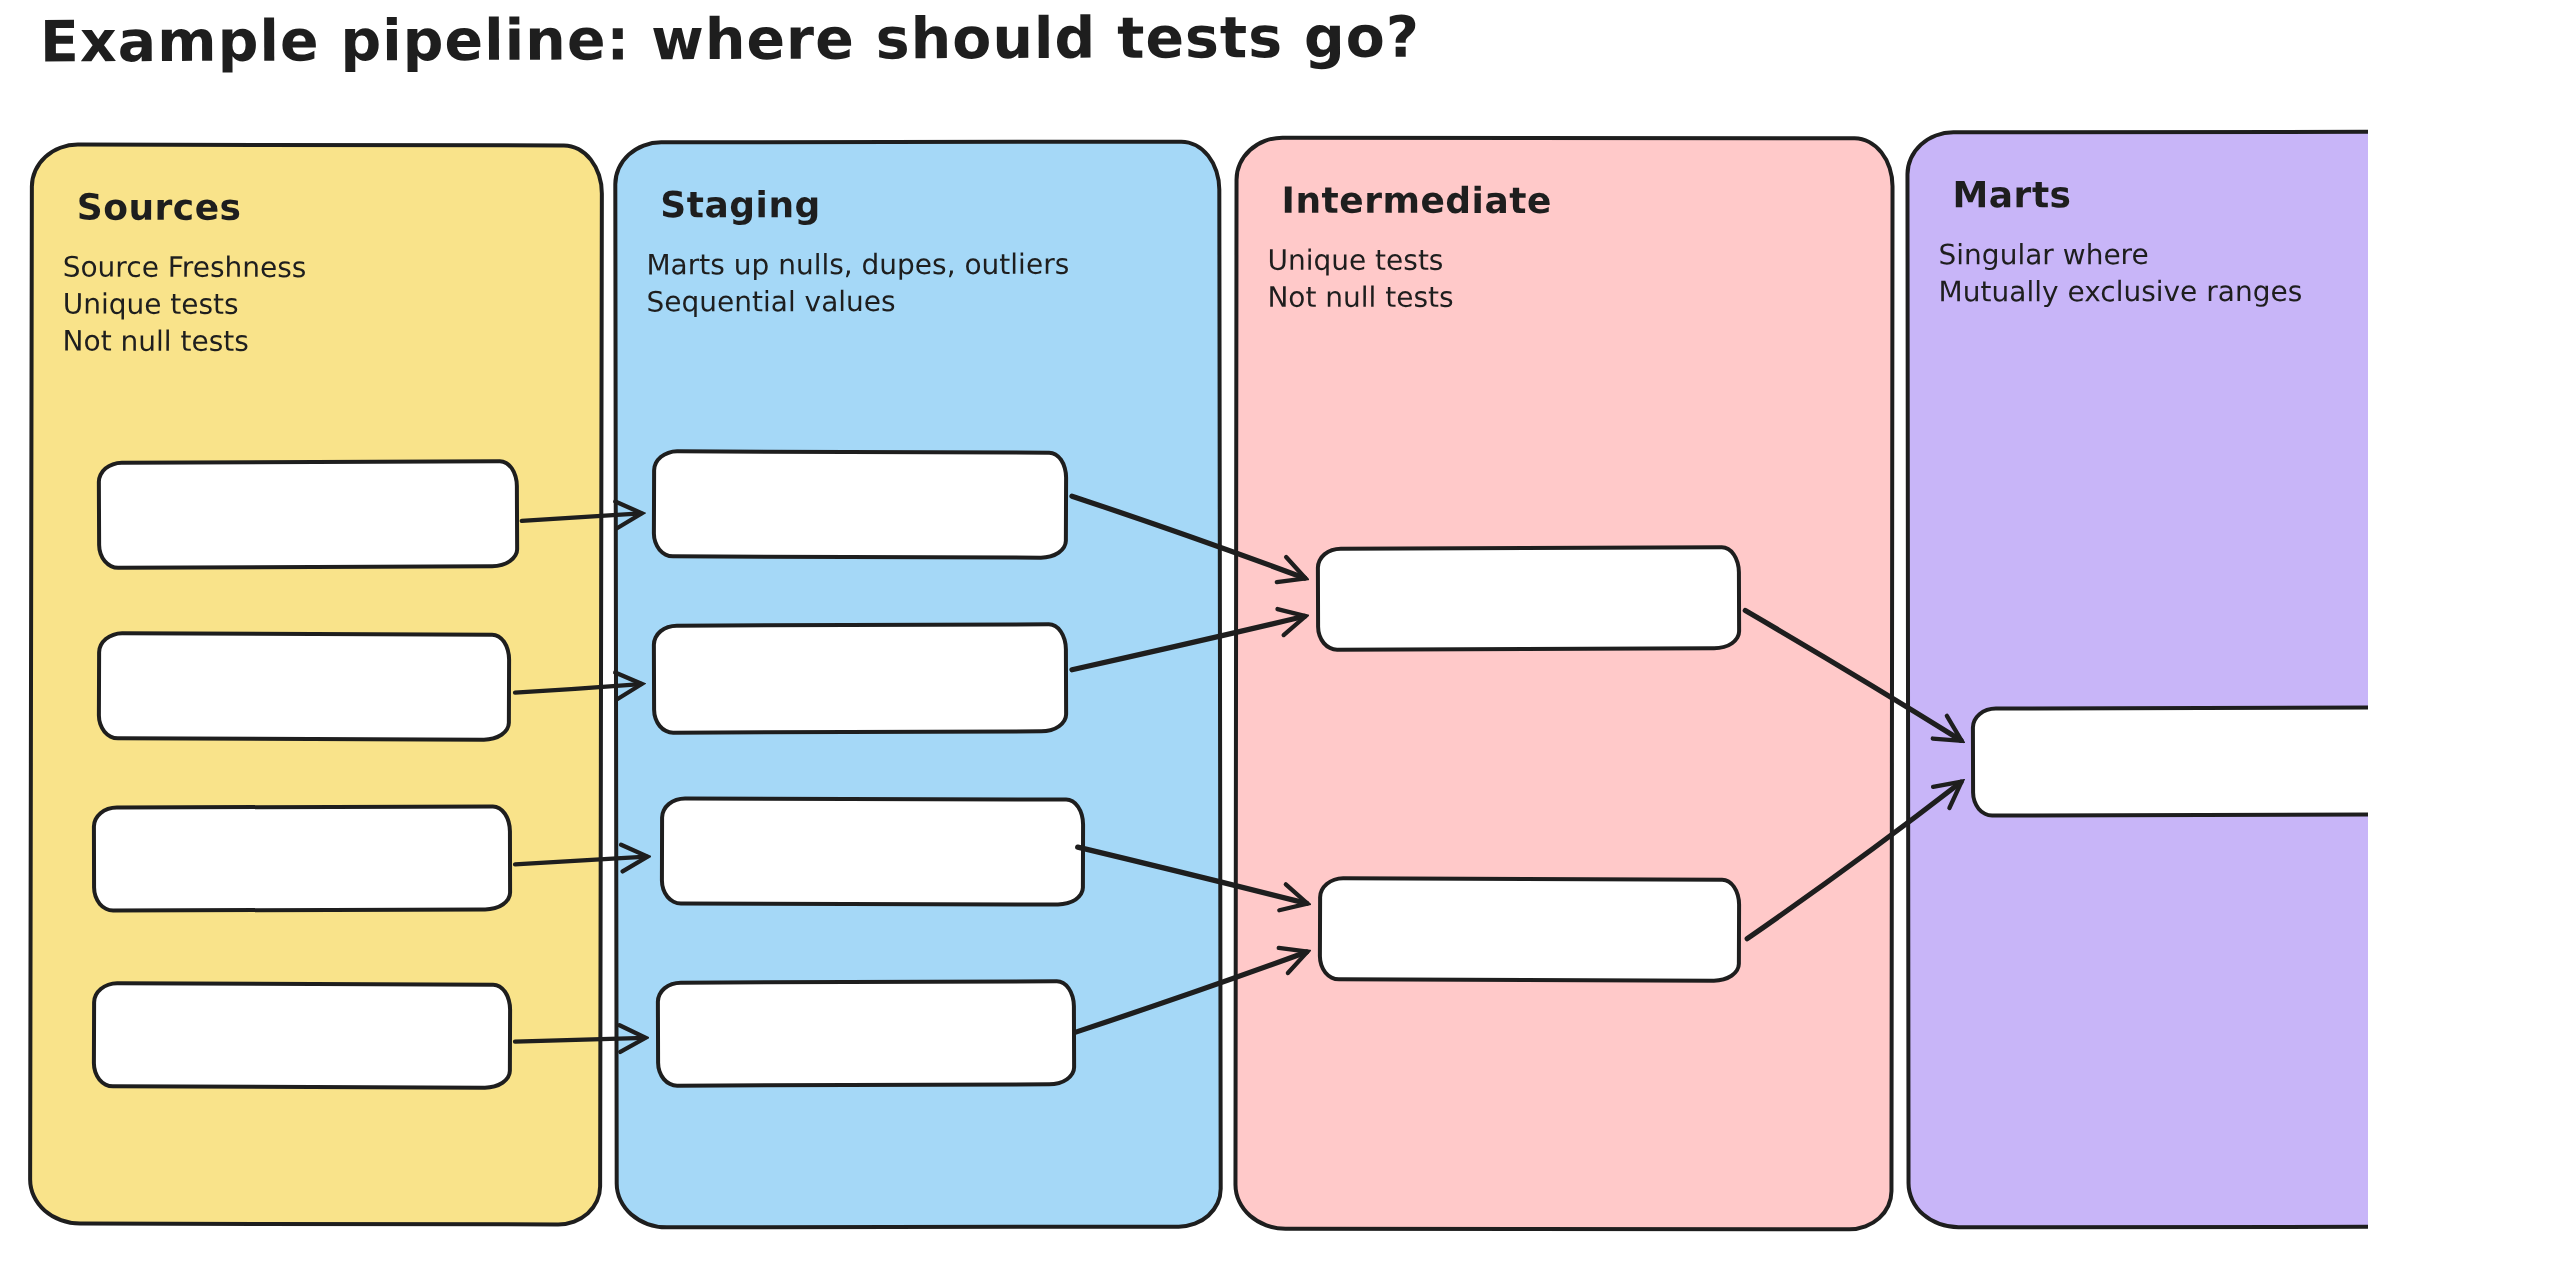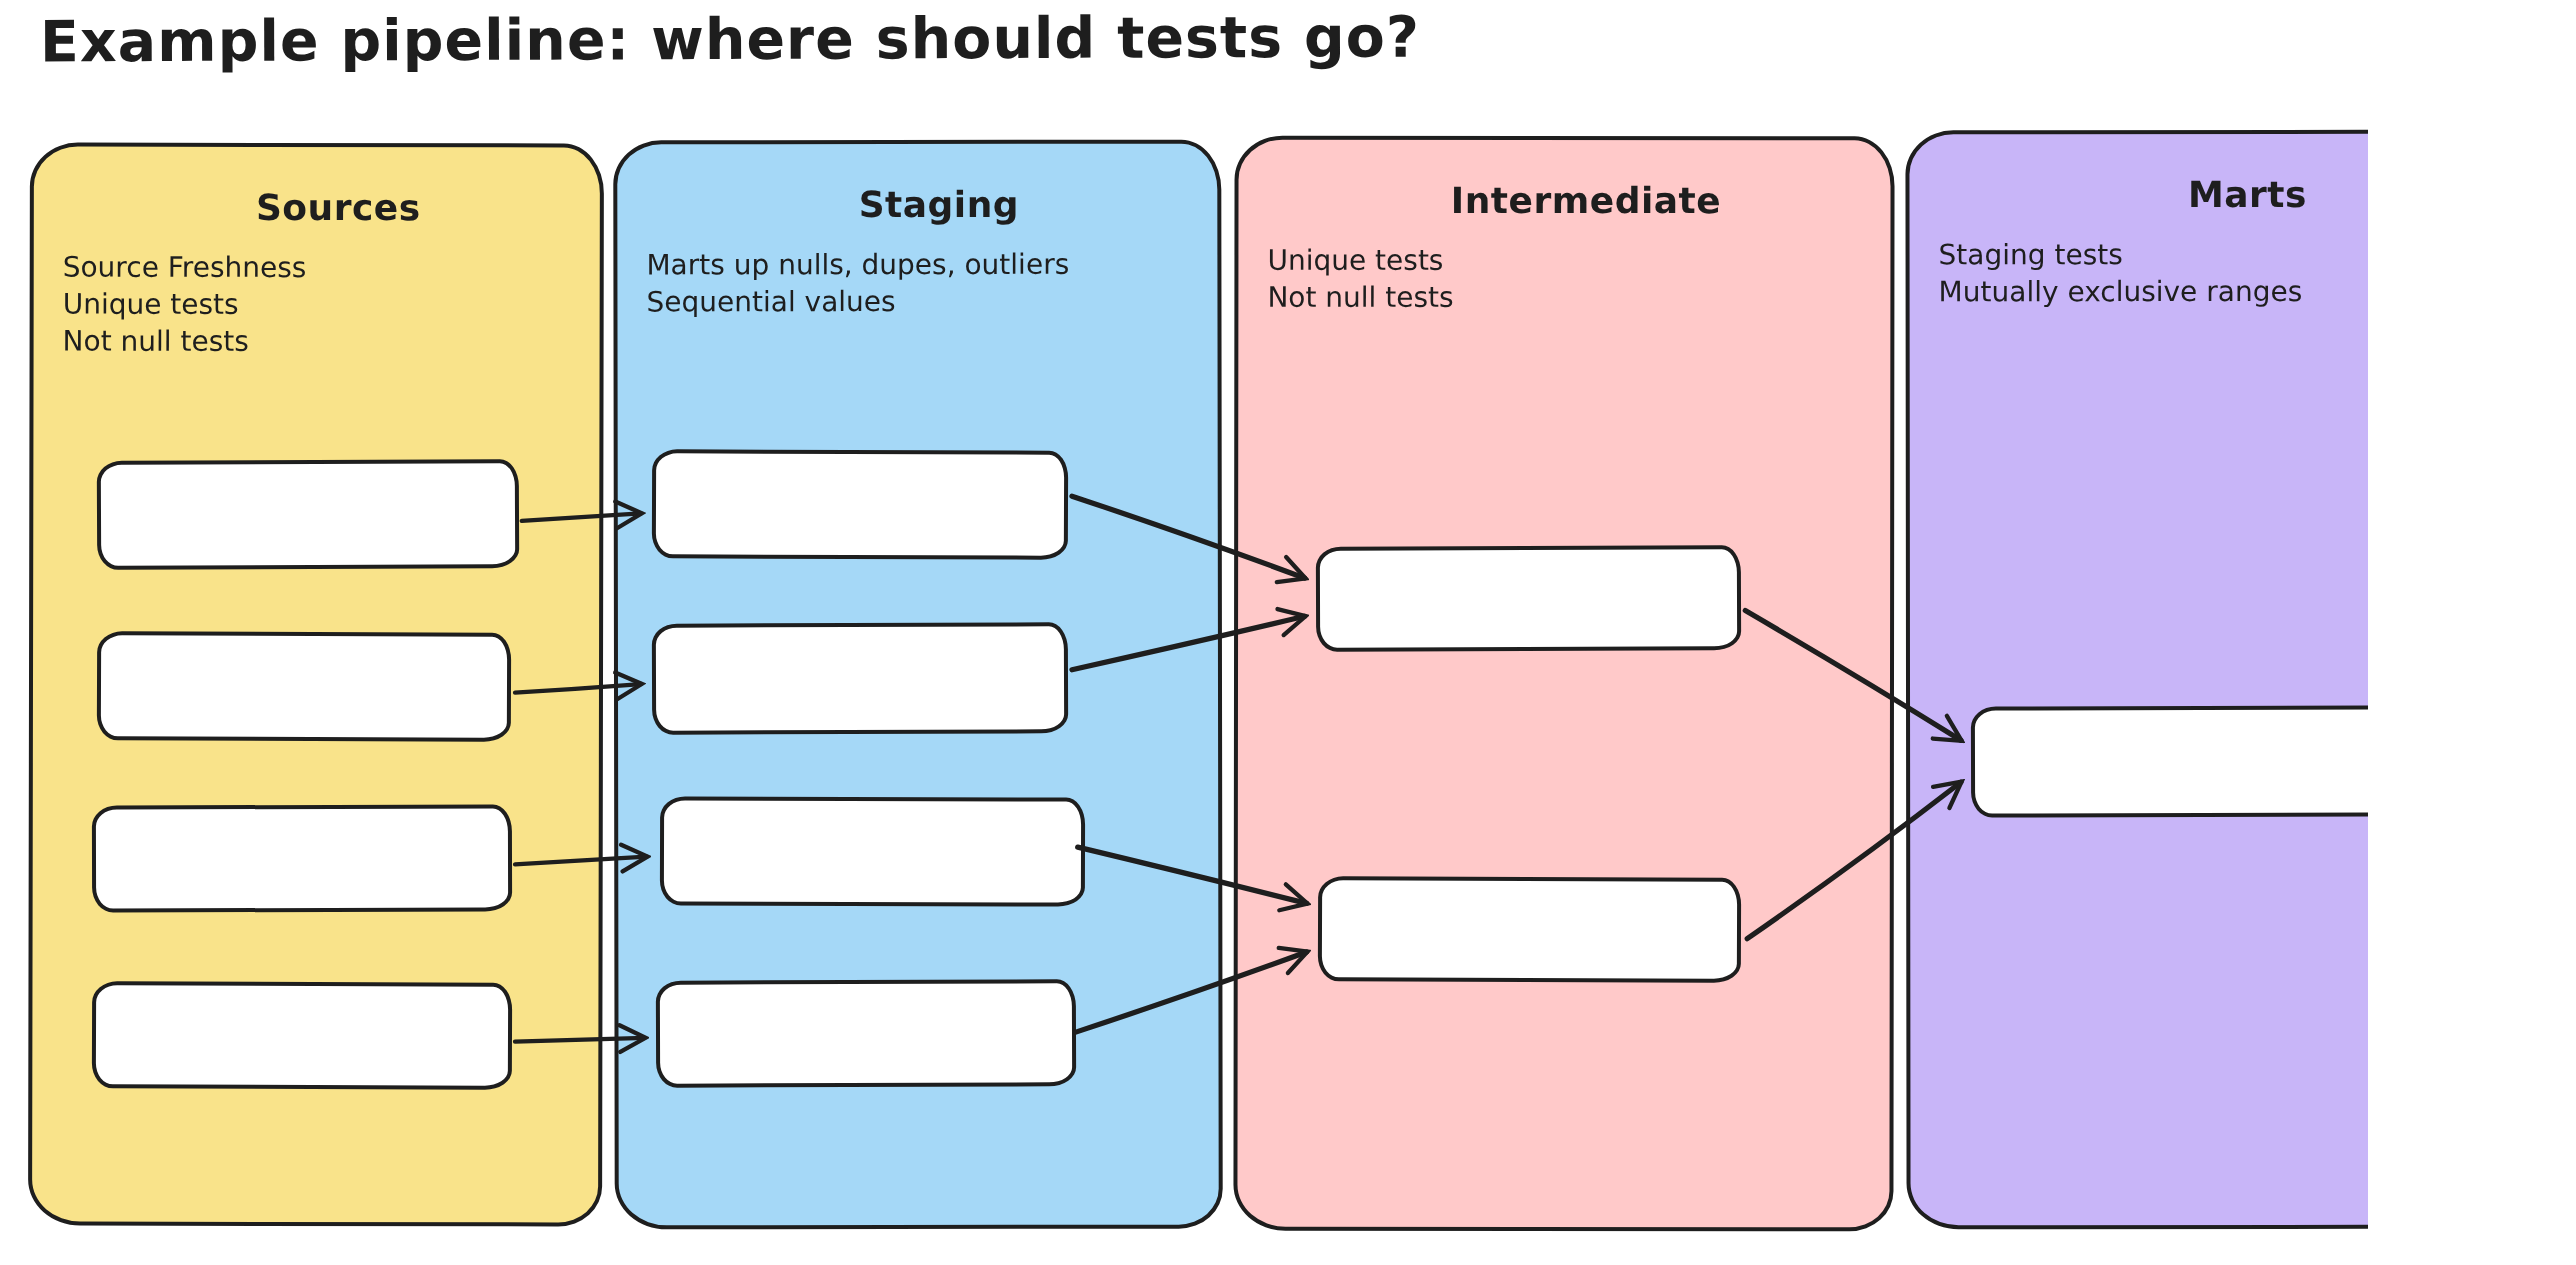--- a/index.html
+++ b/index.html
@@ -36,21 +36,20 @@
   .col-sources      { left: 29px;   top: 143px; width: 574px; height: 1083px; background: #f9e38a; transform: rotate(0.10deg); }
   .col-staging      { left: 614px;  top: 140px; width: 608px; height: 1089px; background: #a5d8f7; transform: rotate(-0.08deg); }
   .col-intermediate { left: 1234px; top: 136px; width: 660px; height: 1095px; background: #ffc9c9; transform: rotate(0.06deg); }
   .col-marts        { left: 1906px; top: 130px; width: 641px; height: 1099px; background: #c8b5f8; transform: rotate(-0.06deg); }
   .col-head {
     margin: 0;
     padding: 40px 0 0 43px;
     font-size: 36px;
     font-weight: 700;
     letter-spacing: 0.5px;
-    text-align: center;
   }
   .notes {
     margin: 21px 0 0 0;
     padding: 0 29px 0 29px;
     list-style: none;
   }
   .notes li {
     font-size: 28px;
     line-height: 37px;
     font-weight: 500;
@@ -103,21 +102,21 @@
     <h2 class="col-head">Intermediate</h2>
     <ul class="notes">
       <li>Unique tests</li>
       <li>Not null tests</li>
     </ul>
   </section>
 
   <section class="column col-marts">
     <h2 class="col-head">Marts</h2>
     <ul class="notes">
-      <li>Staging tests</li>
+      <li>Singular where</li>
       <li>Mutually exclusive ranges</li>
     </ul>
   </section>
 
   <div class="node" style="left:97px; top:460px; width:422px; height:109px; transform:rotate(-0.25deg);"></div>
   <div class="node" style="left:97px; top:632px; width:414px; height:109px; transform:rotate(0.2deg);"></div>
   <div class="node" style="left:92px;  top:805px; width:420px; height:107px; transform:rotate(-0.15deg);"></div>
   <div class="node" style="left:92px;  top:982px; width:420px; height:107px; transform:rotate(0.2deg);"></div>
 
   <div class="node" style="left:652px; top:450px; width:416px; height:109px; transform:rotate(0.2deg);"></div>

